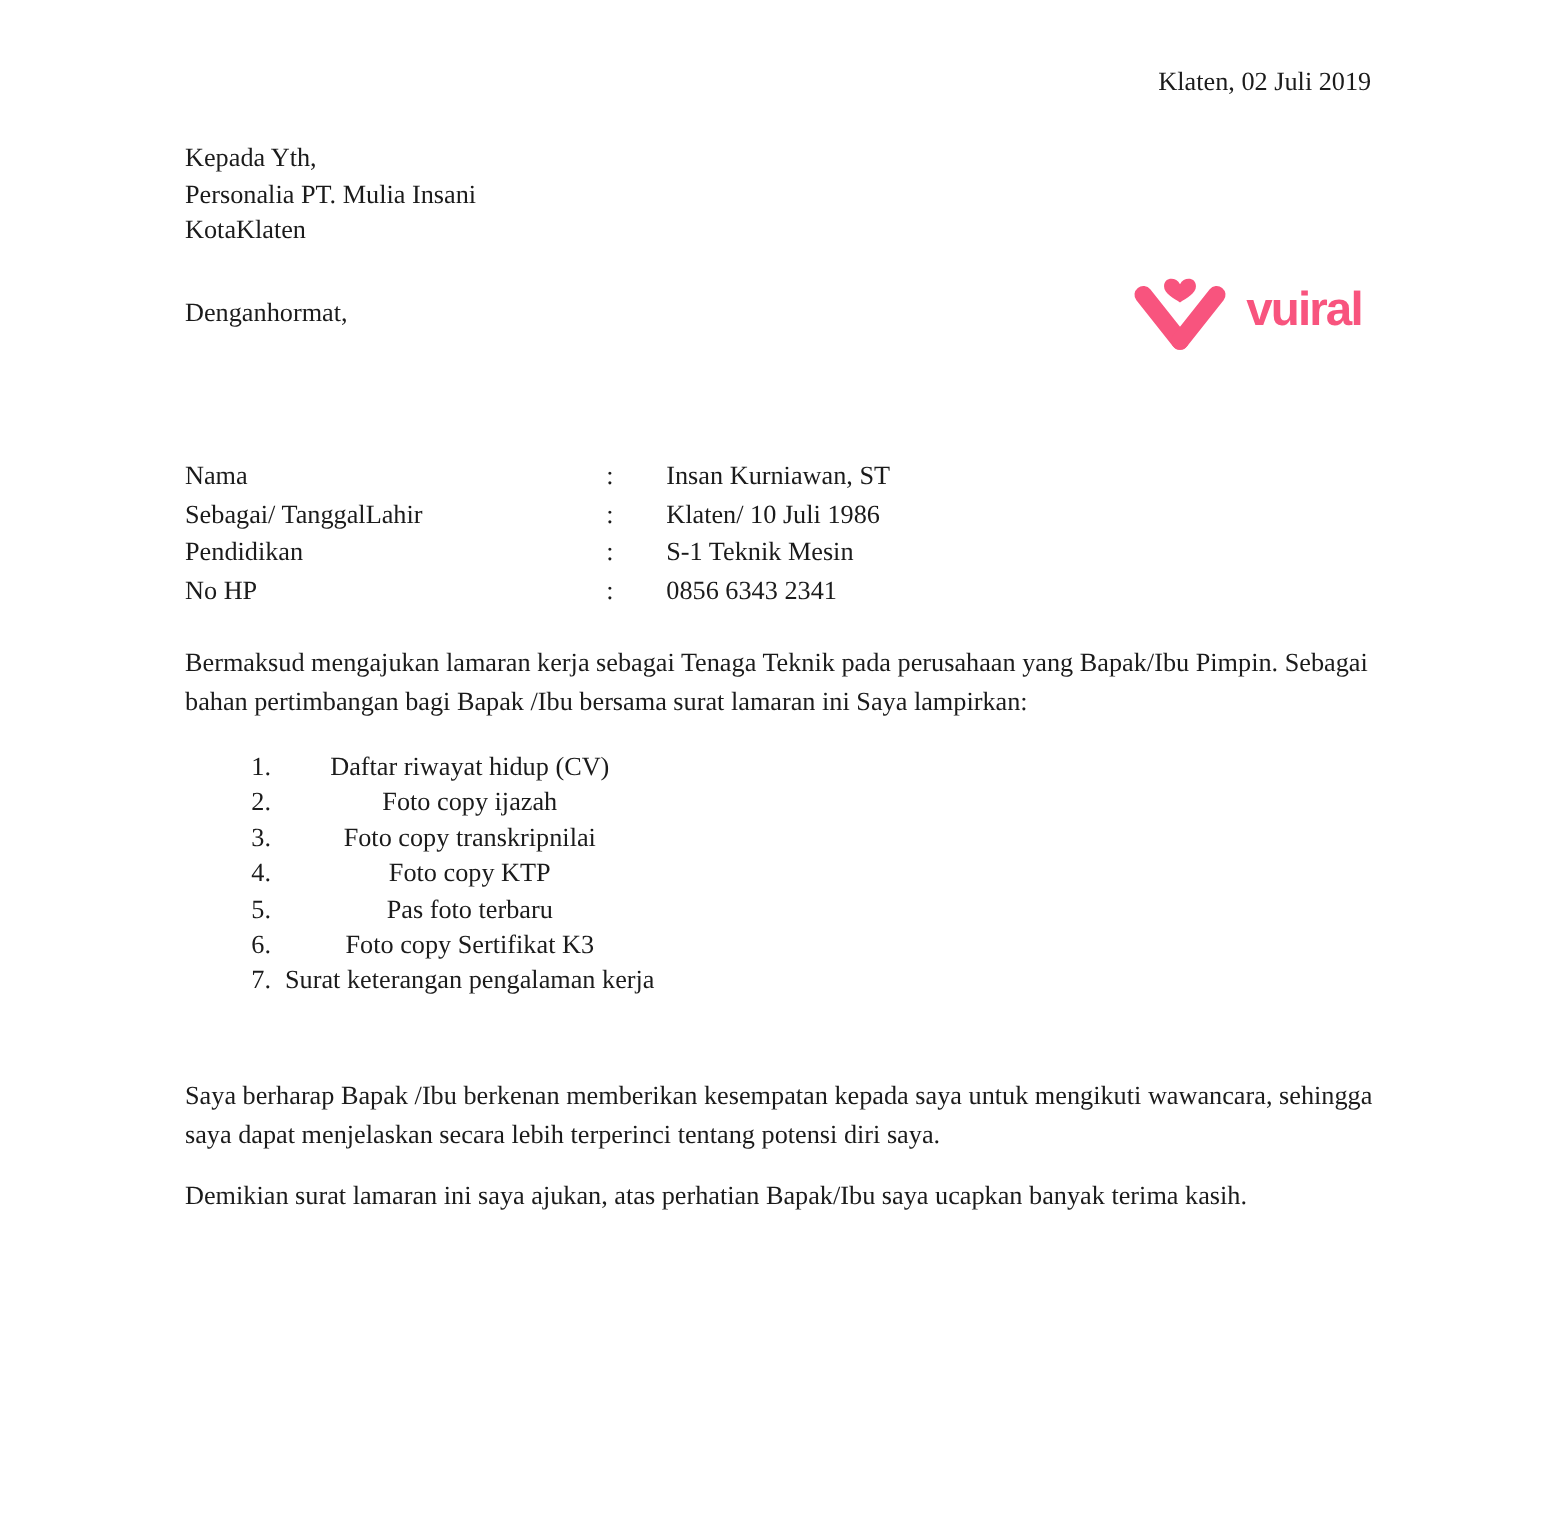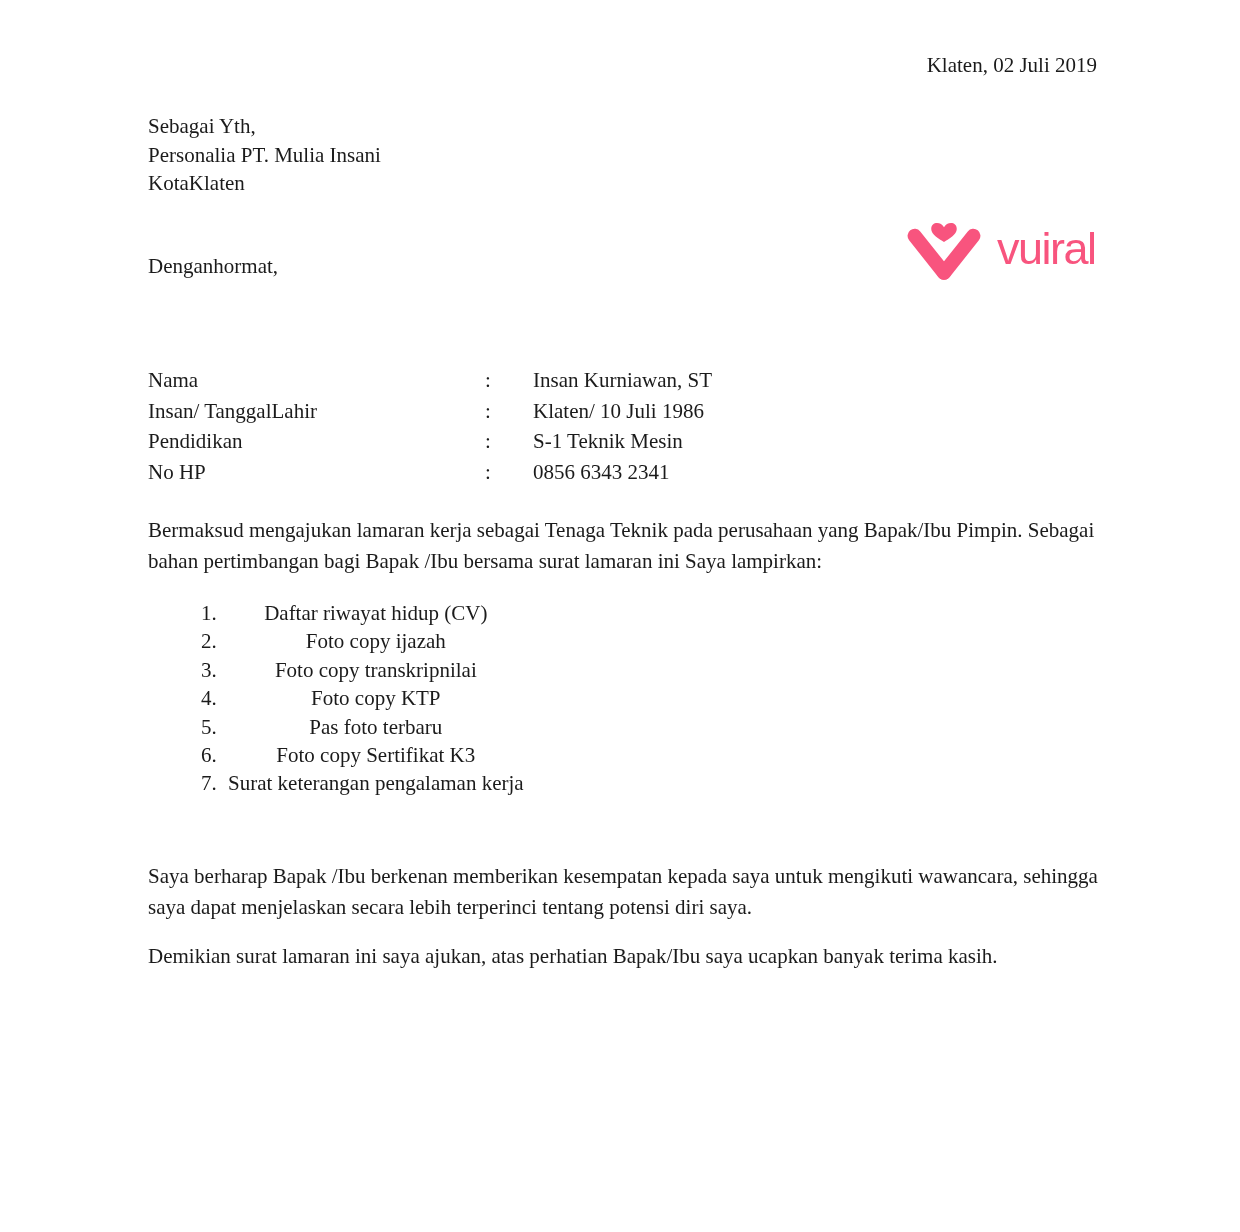--- a/index.html
+++ b/index.html
@@ -32,29 +32,29 @@
   .logo {
     top: 216px;
     left: 903px;
     display: flex;
     align-items: center;
     gap: 12px;
   }
   .logo-mark { width: 82px; height: 70px; display: block; }
   .logo-word {
     font-family: "Liberation Sans", sans-serif;
-    font-weight: 400;
-    font-size: 45px;
+    font-weight: 700;
+    font-size: 38px;
     letter-spacing: -1.5px;
     line-height: 1;
     position: relative;
     top: -3px;
   }
 
-  .salutation { top: 254px; left: 148px; }
+  .salutation { top: 238px; left: 148px; }
   .intro      { top: 304px; left: 148px; }
 
   .identity {
     top: 365px;
     left: 148px;
     width: 952px;
   }
   .id-row {
     display: grid;
     grid-template-columns: 337px 48px auto;
@@ -86,21 +86,21 @@
   .signature { top: 1108px; left: 805px; }
 </style>
 </head>
 <body>
 
 <div class="page">
 
   <div class="abs date-line">Klaten, 02 Juli 2019</div>
 
   <div class="abs recipient">
-    <div>Sebagai Yth,</div>
+    <div>Kepada Yth,</div>
     <div>Personalia PT. Mulia Insani</div>
     <div>KotaKlaten</div>
   </div>
 
   <div class="abs logo">
     <svg class="logo-mark" viewBox="0 0 86 74" xmlns="http://www.w3.org/2000/svg" aria-hidden="true">
       <path d="M12 21 L43 60" stroke="#f8547e" stroke-width="15" stroke-linecap="round" fill="none"></path>
       <path d="M74 21 L43 60" stroke="#f8547e" stroke-width="15" stroke-linecap="round" fill="none"></path>
       <path d="M43 12 c-3.2 -6.4 -13.5 -6.2 -13.5 1.8 c0 6.2 8.3 10.4 13.5 13.6 c5.2 -3.2 13.5 -7.4 13.5 -13.6 c0 -8 -10.3 -8.2 -13.5 -1.8 z" fill="#f8547e"></path>
     </svg>
@@ -110,21 +110,21 @@
   <div class="abs salutation">Denganhormat,</div>
 
 
   <div class="abs identity">
     <div class="id-row">
       <span>Nama</span>
       <span>:</span>
       <span>Insan Kurniawan, ST</span>
     </div>
     <div class="id-row">
-      <span>Insan/ TanggalLahir</span>
+      <span>Sebagai/ TanggalLahir</span>
       <span>:</span>
       <span>Klaten/ 10 Juli 1986</span>
     </div>
     <div class="id-row">
       <span>Pendidikan</span>
       <span>:</span>
       <span>S-1 Teknik Mesin</span>
     </div>
     <div class="id-row">
       <span>No HP</span>

